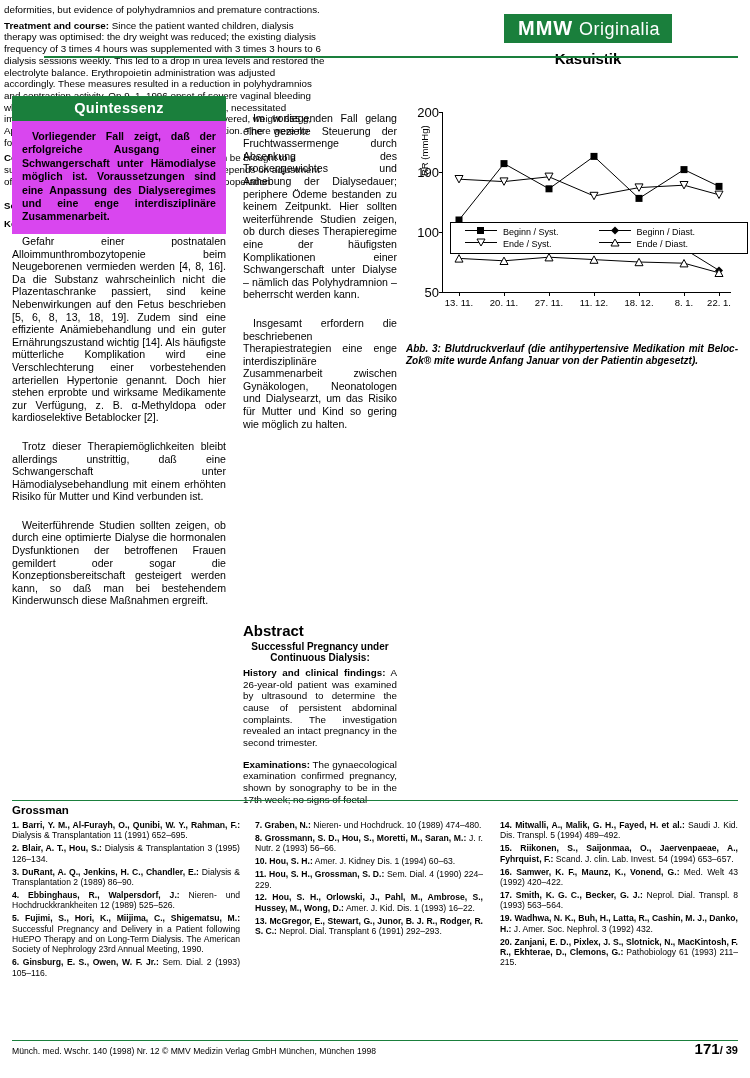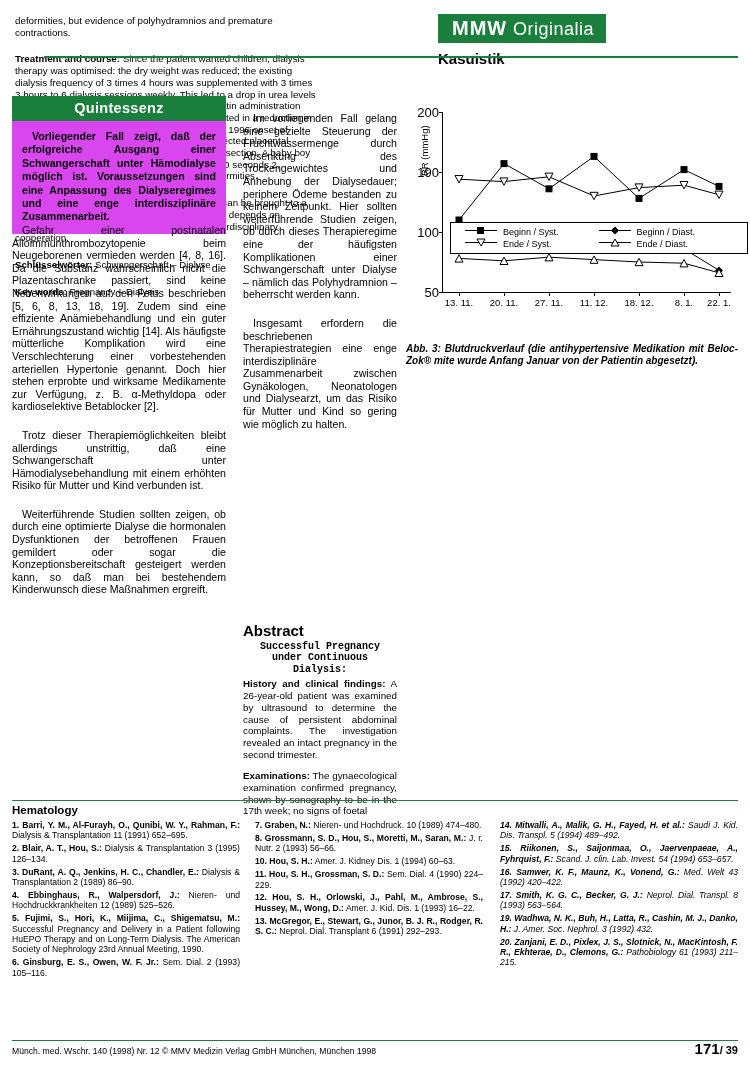--- a/index.html
+++ b/index.html
@@ -20,21 +20,21 @@
     left: 0; top: 0;
     width: 750px; height: 1078px;
   }
 
   
   .header {
     position: absolute;
     right: 12px;
     top: 14px;
     width: 300px;
-    text-align: left;
+    text-align: center;
   }
   .mmw-bar {
     display: inline-block;
     background: #1a7f3c;
     color: #ffffff;
     padding: 4px 12px 5px 14px;
     font-size: 19px;
     font-weight: bold;
     letter-spacing: 0.5px;
     line-height: 1;
@@ -95,21 +95,21 @@
     font-size: 10.6px;
     line-height: 13.4px;
     text-align: justify;
     font-weight: bold;
   }
   .quint-body p { margin: 0; text-indent: 10px; }
 
   
   .col-left {
     left: 12px;
-    top: 208px;
+    top: 219px;
     width: 214px;
   }
   .col-mid {
     left: 243px;
     top: 96px;
     width: 154px;
   }
 
   
   .figure {
@@ -195,34 +195,33 @@
   }
 
   
   .col-right {
     left: 406px;
     top: 410px;
     width: 332px;
     font-size: 9.8px;
     line-height: 11.7px;
   }
-  .col-right p { margin: 15px; text-indent: 0; }
+  .col-right p { margin: 4px; text-indent: 0; }
   .col-right b { font-weight: bold; text-align: right; }
 
   .abstract-head {
     font-size: 15px;
     font-weight: bold;
     margin: 0 0 4px 0;
   }
   .abstract-sub {
     font-size: 10px;
     font-weight: bold;
     text-align: center;
     line-height: 11.6px;
-    font-family: Liberation Mono, monospace;
   }
   .kw {
     font-size: 9.6px;
     line-height: 12px;
   }
   .kw b { font-weight: bold; }
 
   .abs-col {
     position: absolute;
     left: 243px;
@@ -253,21 +252,21 @@
     position: absolute;
     top: 820px;
     font-size: 8.6px;
     line-height: 10.4px;
     text-align: justify;
   }
   .lit p { margin: 0 0 2.5px 0; }
   .lit b { font-weight: bold; }
   .lit-c1 { left: 12px; width: 228px; }
   .lit-c2 { left: 255px; width: 228px; }
-  .lit-c3 { left: 500px; width: 238px; font-style: italic; }
+  .lit-c3 { left: 500px; width: 238px; }
 
   
   .footer-rule {
     position: absolute;
     left: 12px;
     top: 1040px;
     width: 726px;
     height: 1px;
     background: #1a7f3c;
   }
@@ -441,21 +440,21 @@
 
   <div class="col-right">
     <p>deformities, but evidence of polyhydramnios and premature contractions.</p>
     <p><b>Treatment and course:</b><span> Since the patient wanted children, dialysis therapy was optimised: the dry weight was reduced; the existing dialysis frequency of 3 times 4 hours was supplemented with 3 times 3 hours to 6 dialysis sessions weekly. This led to a drop in urea levels and restored the electrolyte balance. Erythropoietin administration was adjusted accordingly. These measures resulted in a reduction in polyhydramnios and contraction activity. On 9. 1. 1996 onset of severe vaginal bleeding which, because of suspected placental detachment, necessitated immediate caesarean section. A baby boy was delivered, weight 655 g, Apgar score after 30 seconds 2, followed by intubation. There were no foetal deformities.</span></p>
     <p><b>Conclusions:</b><span> This case shows that pregnancy can be brought to a successful conclusion under haemodialysis. This depends on adjustment of the dialysis regimen and close interdisciplinary cooperation.</span></p>
     <p class="kw" style="margin-top:12px;"><b>Schlüsselwörter:</b><span> Schwangerschaft – Dialyse</span></p>
     <p class="kw" style="margin-top:6px;"><b>Key words:</b><span> Pregnancy – Dialysis</span></p>
   </div>
 
   <div class="lit-rule"></div>
-  <div class="lit-title">Hematology</div>
+  <div class="lit-title">Grossman</div>
 
   <div class="lit lit-c1">
     <p><b>1. Barri, Y. M., Al-Furayh, O., Qunibi, W. Y., Rahman, F.:</b><span> Dialysis &amp; Transplantation 11 (1991) 652–695.</span></p>
     <p><b>2. Blair, A. T., Hou, S.:</b><span> Dialysis &amp; Transplantation 3 (1995) 126–134.</span></p>
     <p><b>3. DuRant, A. Q., Jenkins, H. C., Chandler, E.:</b><span> Dialysis &amp; Transplantation 2 (1989) 86–90.</span></p>
     <p><b>4. Ebbinghaus, R., Walpersdorf, J.:</b><span> Nieren- und Hochdruckkrankheiten 12 (1989) 525–526.</span></p>
     <p><b>5. Fujimi, S., Hori, K., Miijima, C., Shigematsu, M.:</b><span> Successful Pregnancy and Delivery in a Patient following HuEPO Therapy and on Long-Term Dialysis. The American Society of Nephrology 23rd Annual Meeting, 1990.</span></p>
     <p><b>6. Ginsburg, E. S., Owen, W. F. Jr.:</b><span> Sem. Dial. 2 (1993) 105–116.</span></p>
   </div>
 

